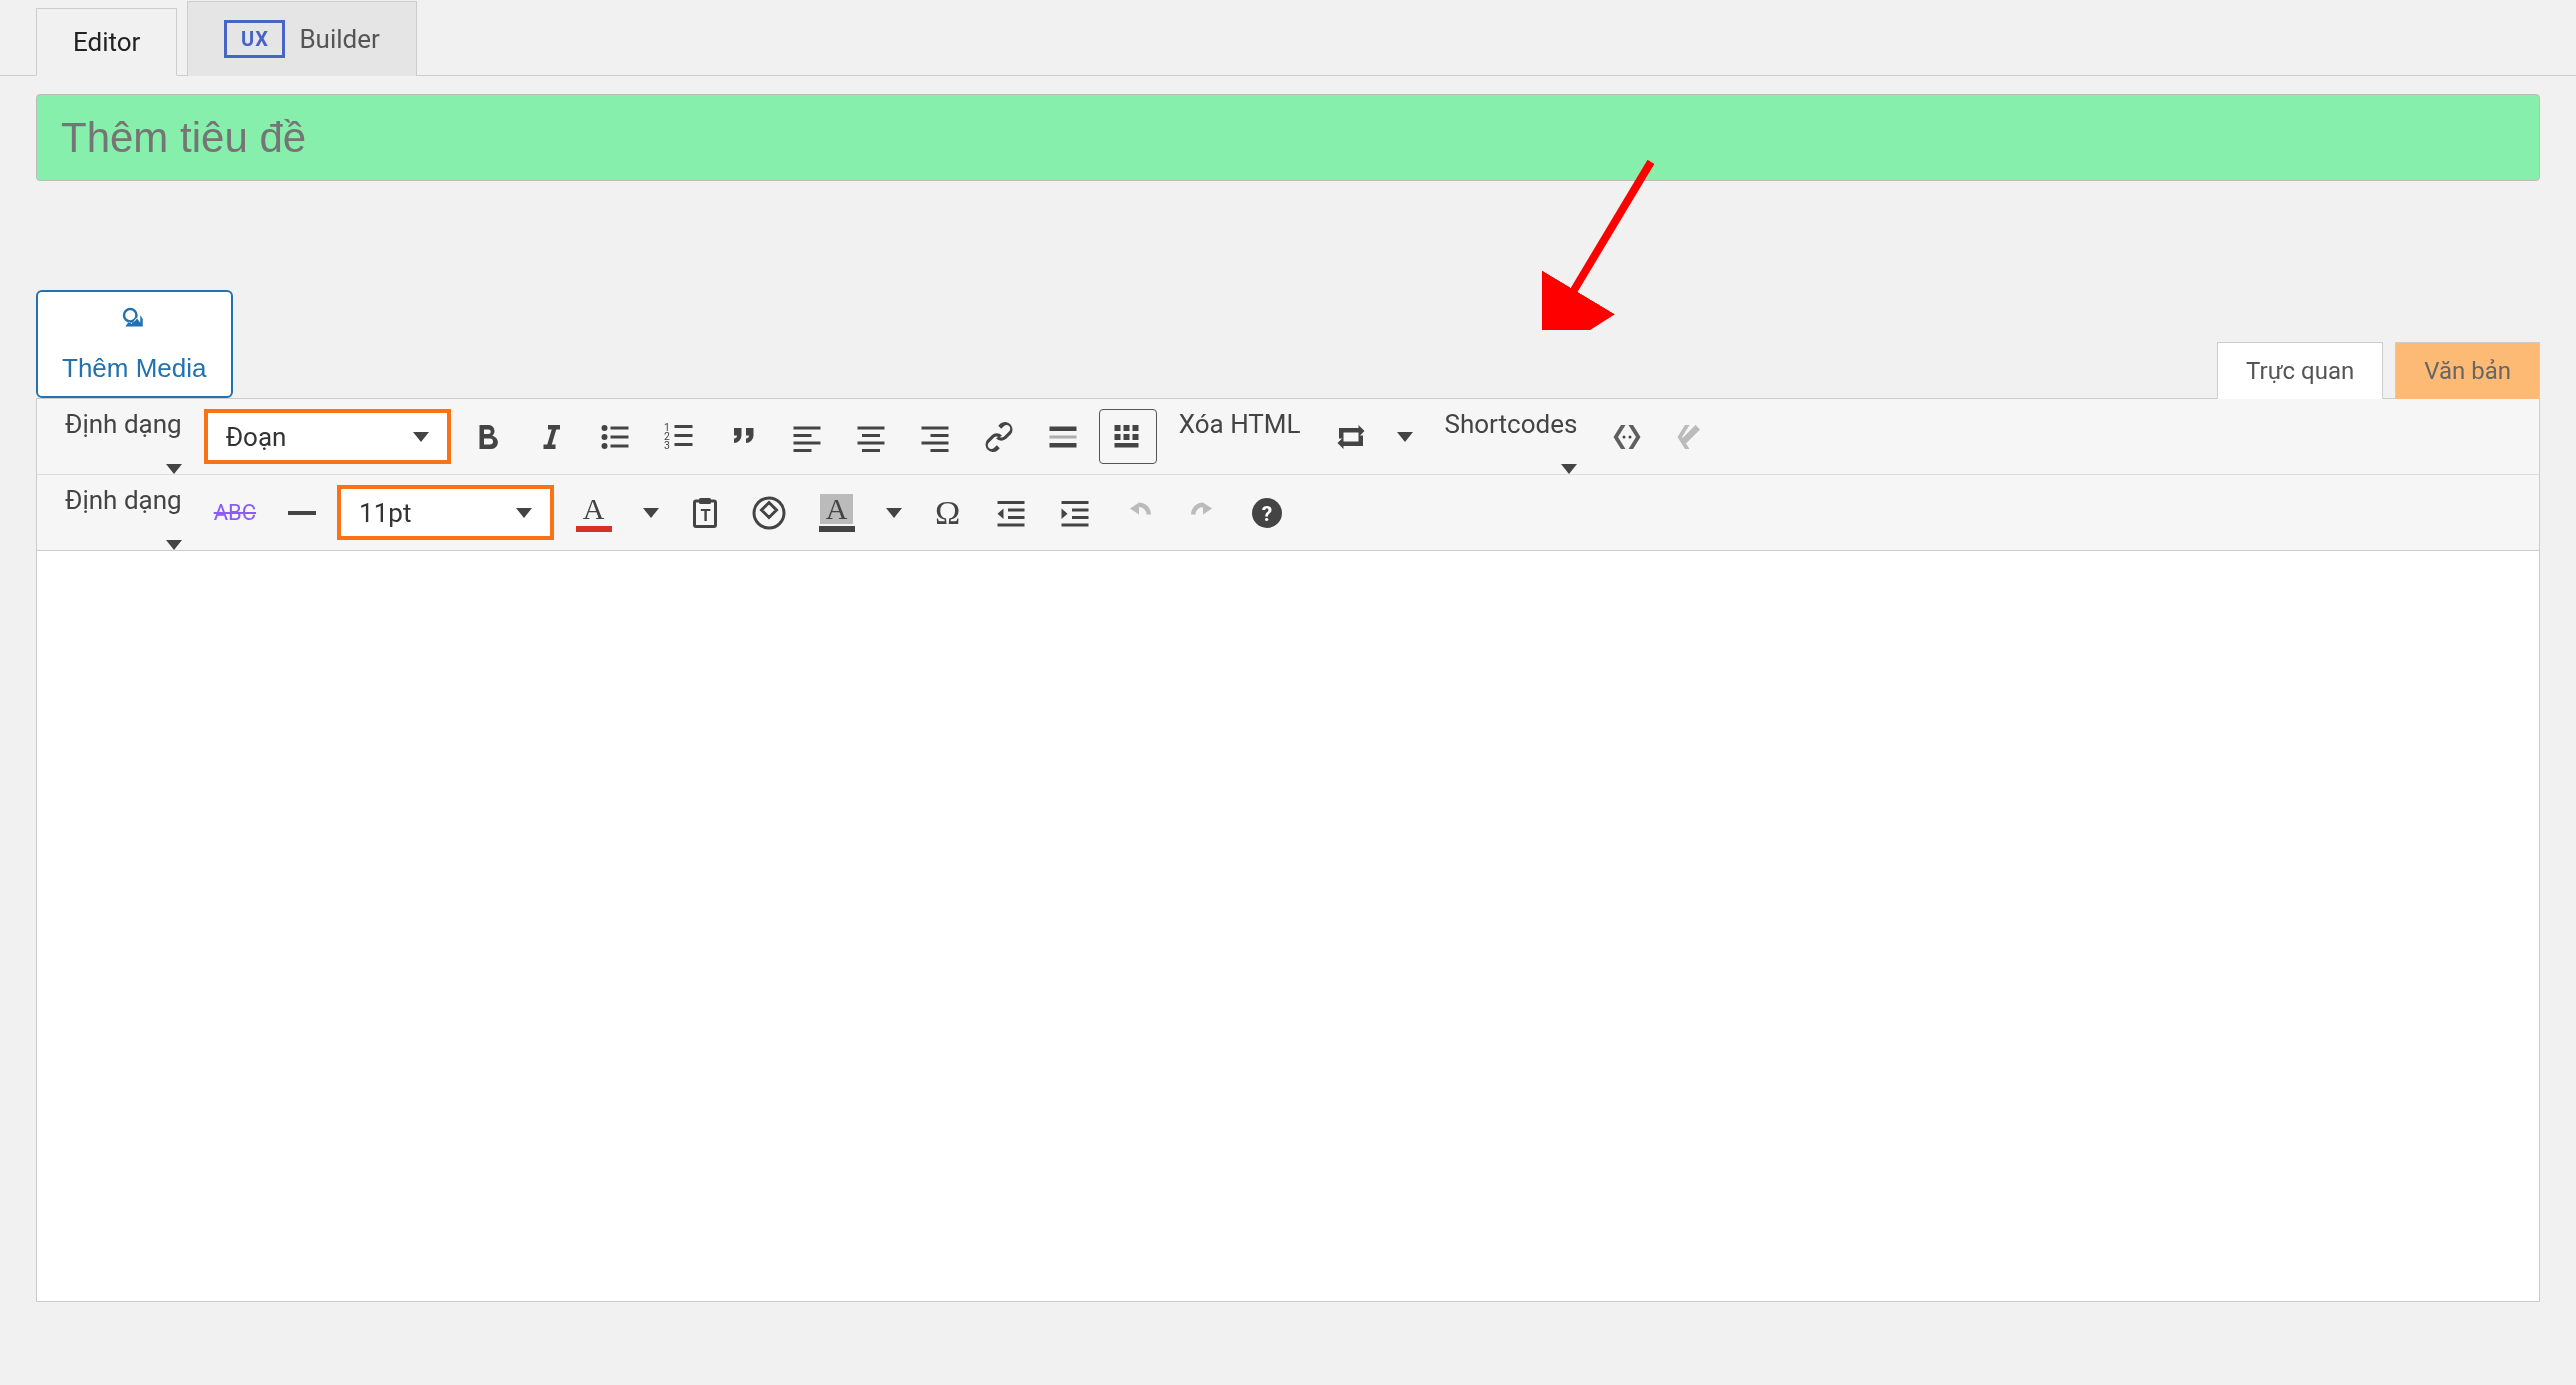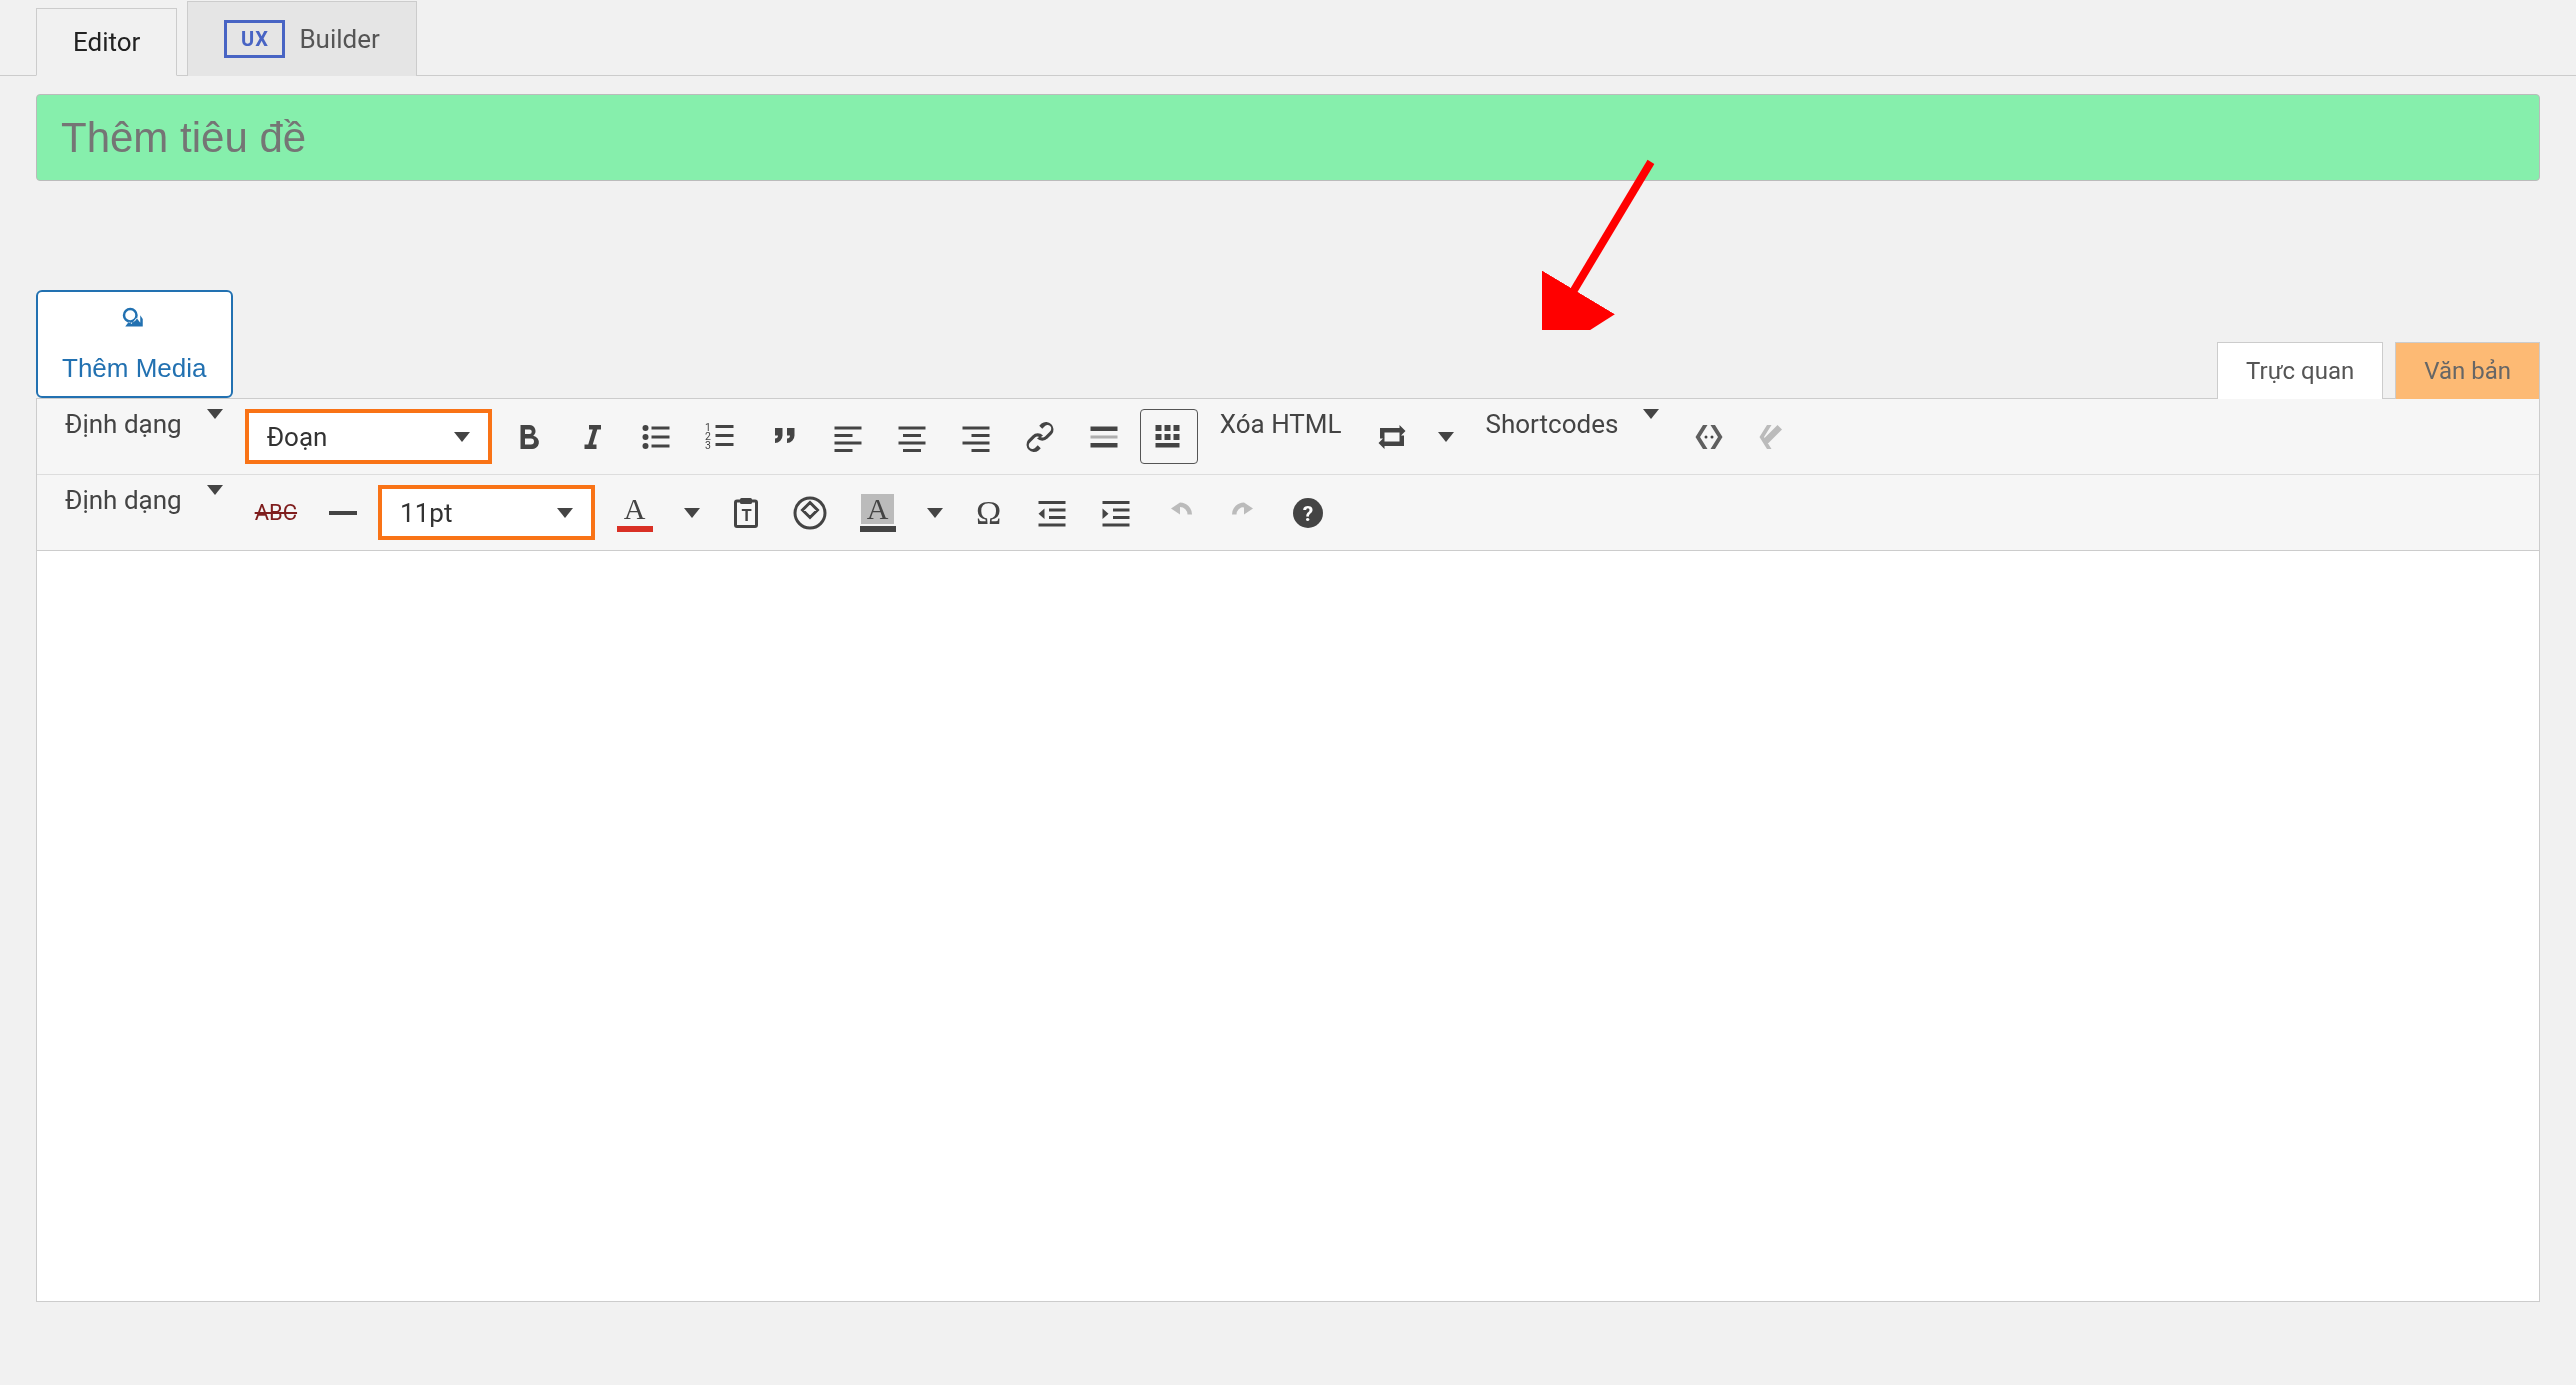--- a/index.html
+++ b/index.html
@@ -126,24 +126,25 @@
 .tbtn svg { width: 36px; height: 36px; fill: #444; }
 .tbtn.disabled svg { fill: #bbb; }
 .tbtn.disabled { cursor: default; }
 .tbtn.boxed { border: 1px solid #555; border-radius: 4px; }
 
 .tlabel {
   font-size: 26px;
   color: #444;
   padding: 0 14px;
   display: inline-flex;
-  align-items: flex-start;
+  align-items: flex-end;
   gap: 25px;
   height: 55px;
   cursor: pointer;
+  flex-direction: column;
 }
 .caret {
   width: 0; height: 0;
   border-left: 8px solid transparent;
   border-right: 8px solid transparent;
   border-top: 10px solid #444;
   display: inline-block;
 }
 .select-box {
   height: 55px;
@@ -368,21 +369,21 @@
           </div>
       </div>
 
       <div class="toolbar-row">
         <div class="tlabel">
           <span>Định dạng</span>
           <span class="caret"></span>
         </div>
 
         <div class="tbtn">
-            <span style="text-decoration:line-through;font-size:22px;color:#7f1d1d;">ABC</span>
+            <span style="text-decoration:line-through;font-size:22px;color:#8b5cf6;">ABC</span>
           </div>
         <div class="tbtn">
             <span class="hr-dash"></span>
           </div>
 
         <div class="select-box" style="min-width:217px">
           <span>11pt</span>
           <span class="caret"></span>
         </div>
 

